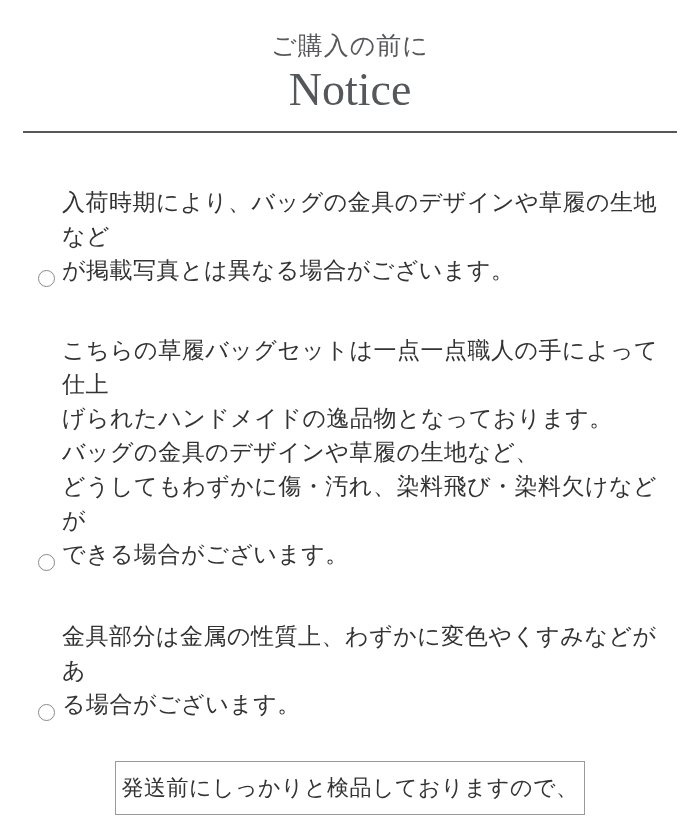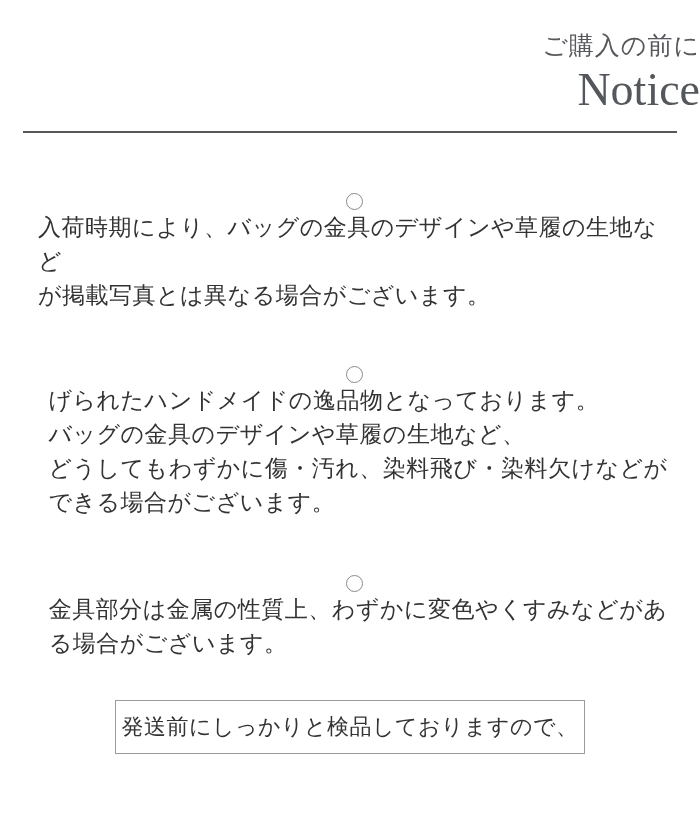--- a/index.html
+++ b/index.html
@@ -9,21 +9,21 @@
   }
   body {
     width: 700px;
     height: 832px;
     font-family: "Liberation Sans", "DejaVu Sans", sans-serif;
     color: #333333;
     overflow: hidden;
   }
   
   .header {
-    text-align: right;
+    text-align: center;
     padding-top: 31px;
   }
   .eyebrow {
     font-family: "Liberation Serif", "DejaVu Serif", serif;
     font-size: 25px;
     line-height: 30px;
     color: #56585c;
     letter-spacing: 1px;
   }
   .title {
@@ -39,22 +39,21 @@
     margin: 13px 23px 0 23px;
   }
   
   .notices {
     margin-top: 52px;
     padding-left: 38px;
     padding-right: 22px;
   }
   .notice-item {
     display: flex;
-    align-items: center;
-    flex-direction: column;
+    align-items: flex-end;
   }
   .notice-item + .notice-item { margin-top: 0; }
   .notice-1 { margin-bottom: 46px; }
   .notice-2 { margin-bottom: 48px; }
   .notice-3 { margin-bottom: 0; }
   .bullet {
     flex: 0 0 auto;
     width: 15px;
     height: 15px;
     border: 1.5px solid #8a8a8a;
@@ -100,20 +99,21 @@
     <span class="bullet"></span>
     <div class="notice-text">
       <div>入荷時期により、バッグの金具のデザインや草履の生地など</div>
       <div>が掲載写真とは異なる場合がございます。</div>
     </div>
   </div>
 
   <div class="notice-item notice-2">
     <span class="bullet"></span>
     <div class="notice-text">
+      <div>こちらの草履バッグセットは一点一点職人の手によって仕上</div>
       <div>げられたハンドメイドの逸品物となっております。</div>
       <div>バッグの金具のデザインや草履の生地など、</div>
       <div>どうしてもわずかに傷・汚れ、染料飛び・染料欠けなどが</div>
       <div>できる場合がございます。</div>
     </div>
   </div>
 
   <div class="notice-item notice-3">
     <span class="bullet"></span>
     <div class="notice-text">

